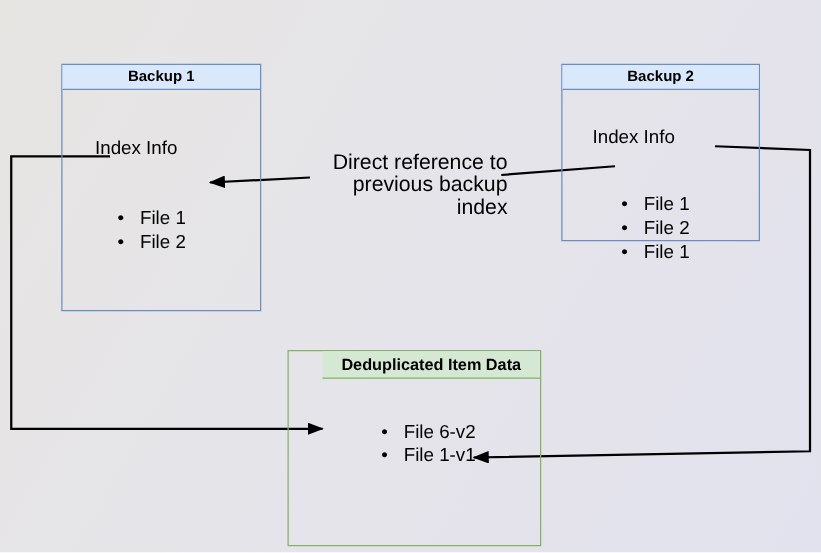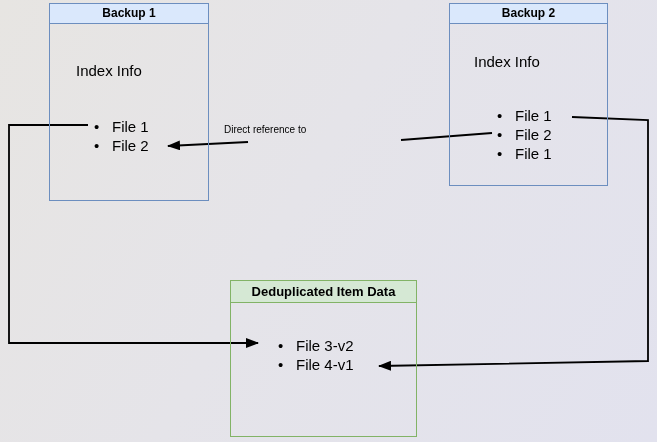--- a/index.html
+++ b/index.html
@@ -34,21 +34,21 @@
   .box {
     position: absolute;
     background: transparent;
   }
   .box .box-header {
     width: 100%;
     text-align: center;
     font-weight: bold;
     font-size: 12px;
   }
-  .box.blue { border: 1.5px solid var(--blue_border); }
+  .box.blue { border: 1.5px solid var(--blue_border); margin-top: 48px; }
   .box.blue .box-header {
     background: var(--blue_fill);
     border-bottom: 1.5px solid var(--blue_border);
     height: 20px;
     line-height: 19px;
   }
   .box.green { border: 1.5px solid var(--green_border); }
   .box.green .box-header {
     background: var(--green_fill);
     border-bottom: 1.5px solid var(--green_border);
@@ -75,33 +75,33 @@
     content: "\2022";
     display: inline-block;
     width: 18px;
     font-size: 15px;
   }
   
   #backup1 { left: 49px; top: 3px;  width: 160px; height: 198px; }
   #backup1 .subtitle  { left: 26px; top: 38px; }
   #backup1 ul.file-list { left: 44px; top: 93px; }
 
-  #backup2 { left: 449px; top: 3px; width: 159px; height: 183px; }
+  #backup2 { left: 449px; top: 3px; width: 159px; height: 142px; }
   #backup2 .subtitle  { left: 24px; top: 29px; }
   #backup2 ul.file-list { left: 47px; top: 82px; }
 
-  #dedup   { left: 230px; top: 280px; width: 187px; height: 157px; }
+  #dedup   { left: 230px; top: 280px; width: 203px; height: 157px; padding-left: 27px; }
   #dedup ul.file-list { left: 47px; top: 33px; }
 
   .annotation {
     position: absolute;
-    left: 224px; top: 121px;
+    left: 240px; top: 121px;
     width: 166px;
-    text-align: left;
-    font-size: 10px;
+    text-align: right;
+    font-size: 17px;
     line-height: 18px;
   }
 </style>
 </head>
 <body>
 
 <div class="canvas">
 
   <svg class="connectors" viewBox="0 0 657 442" xmlns="http://www.w3.org/2000/svg">
     <defs>
@@ -138,23 +138,24 @@
           <li>File 2</li>
           <li>File 1</li>
         </ul>
     </div>
   </div>
 
   <div class="box green" id="dedup">
     <div class="box-header">Deduplicated Item Data</div>
     <div class="box-body">
       <ul class="file-list">
-          <li>File 3-v2</li>
-          <li>File 4-v1</li>
+          <li>File 6-v2</li>
+          <li>File 1-v1</li>
         </ul>
     </div>
   </div>
 
   <div class="annotation">
     <div>Direct reference to</div>
+    <div>previous backup index</div>
   </div>
 
 </div>
 
 </body></html>

